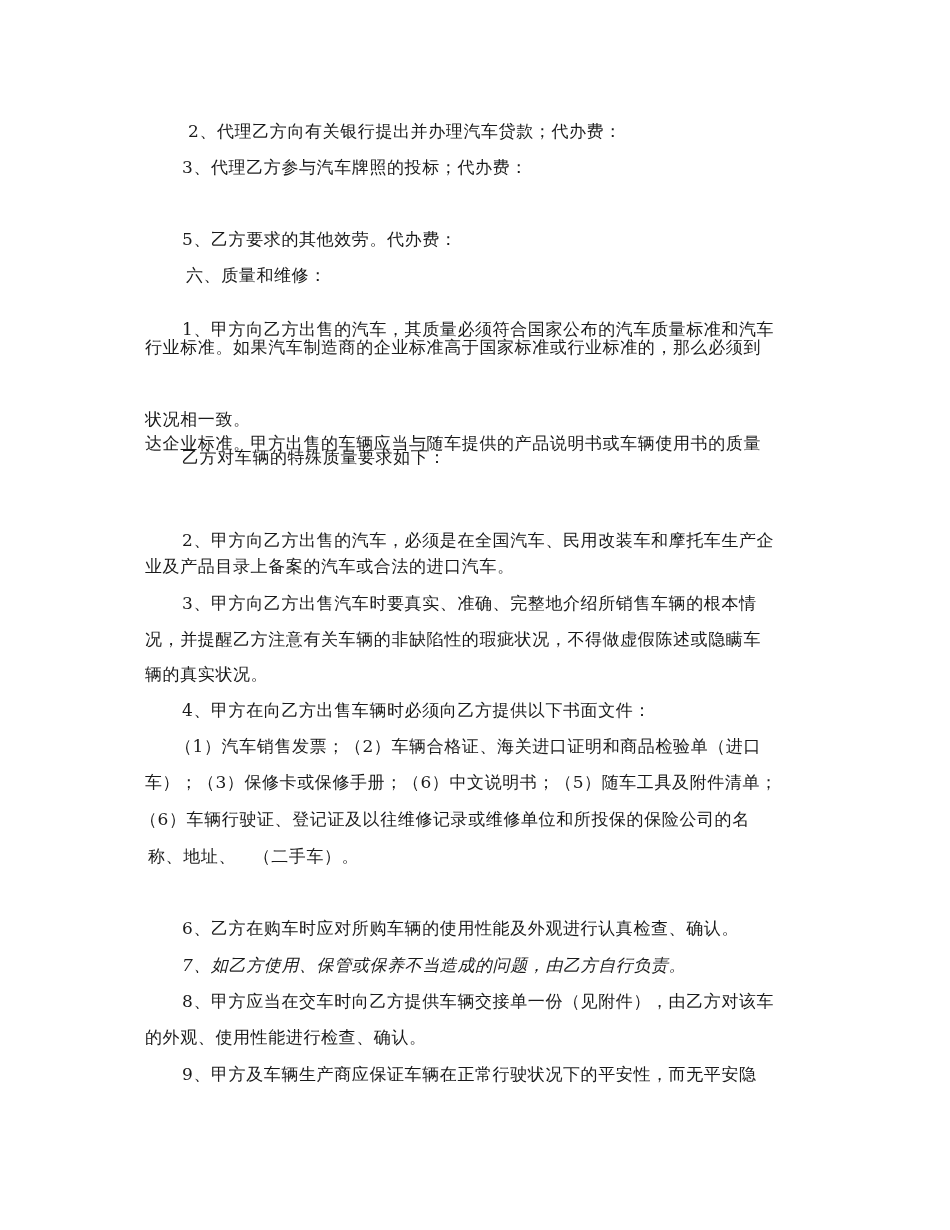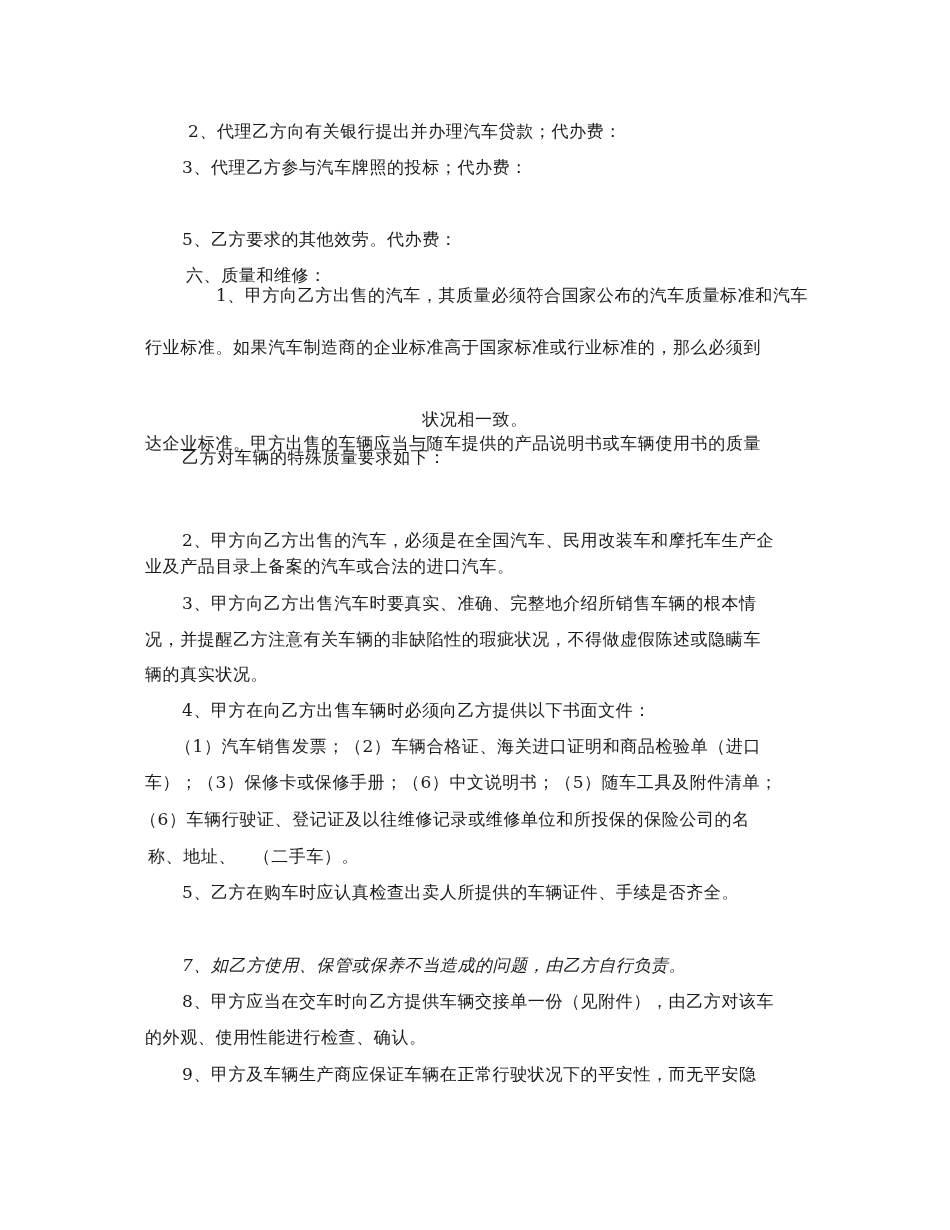--- a/index.html
+++ b/index.html
@@ -18,33 +18,33 @@
   }
 </style>
 </head>
 <body>
 
 <div class="page">
   <div class="line" style="left:188px;top:120px;">2、代理乙方向有关银行提出并办理汽车贷款；代办费：</div>
   <div class="line" style="left:182px;top:156px;">3、代理乙方参与汽车牌照的投标；代办费：</div>
   <div class="line" style="left:182px;top:228px;">5、乙方要求的其他效劳。代办费：</div>
   <div class="line" style="left:186px;top:264px;">六、质量和维修：</div>
-  <div class="line" style="left:182px;top:284px;text-align:center;">1、甲方向乙方出售的汽车，其质量必须符合国家公布的汽车质量标准和汽车</div>
+  <div class="line" style="left:182px;top:318px;">1、甲方向乙方出售的汽车，其质量必须符合国家公布的汽车质量标准和汽车</div>
   <div class="line" style="left:145px;top:336px;">行业标准。如果汽车制造商的企业标准高于国家标准或行业标准的，那么必须到</div>
   <div class="line" style="left:145px;top:388px;margin-top:44px;">达企业标准。甲方出售的车辆应当与随车提供的产品说明书或车辆使用书的质量</div>
-  <div class="line" style="left:145px;top:408px;text-align:center;">状况相一致。</div>
+  <div class="line" style="left:145px;top:408px;">状况相一致。</div>
   <div class="line" style="left:182px;top:446px;">乙方对车辆的特殊质量要求如下：</div>
   <div class="line" style="left:182px;top:519px;margin-top:10px;">2、甲方向乙方出售的汽车，必须是在全国汽车、民用改装车和摩托车生产企</div>
   <div class="line" style="left:145px;top:555px;">业及产品目录上备案的汽车或合法的进口汽车。</div>
   <div class="line" style="left:182px;top:592px;">3、甲方向乙方出售汽车时要真实、准确、完整地介绍所销售车辆的根本情</div>
   <div class="line" style="left:145px;top:628px;">况，并提醒乙方注意有关车辆的非缺陷性的瑕疵状况，不得做虚假陈述或隐瞒车</div>
   <div class="line" style="left:145px;top:663px;">辆的真实状况。</div>
   <div class="line" style="left:182px;top:699px;">4、甲方在向乙方出售车辆时必须向乙方提供以下书面文件：</div>
   <div class="line" style="left:175px;top:735px;">（1）汽车销售发票；（2）车辆合格证、海关进口证明和商品检验单（进口</div>
   <div class="line" style="left:145px;top:771px;">车）；（3）保修卡或保修手册；（6）中文说明书；（5）随车工具及附件清单；</div>
   <div class="line" style="left:140px;top:808px;">（6）车辆行驶证、登记证及以往维修记录或维修单位和所投保的保险公司的名</div>
   <div class="line" style="left:148px;top:845px;">称、地址、　（二手车）。</div>
-  <div class="line" style="left:182px;top:881px;">5、乙方在购车时应认真检查出卖人所提供的车辆证件、手续是否齐全。</div>
+  <div class="line" style="left:182px;top:917px;">6、乙方在购车时应对所购车辆的使用性能及外观进行认真检查、确认。</div>
   <div class="line" style="left:182px;top:954px;font-style:italic;">7、如乙方使用、保管或保养不当造成的问题，由乙方自行负责。</div>
   <div class="line" style="left:182px;top:990px;">8、甲方应当在交车时向乙方提供车辆交接单一份（见附件），由乙方对该车</div>
   <div class="line" style="left:145px;top:1026px;">的外观、使用性能进行检查、确认。</div>
   <div class="line" style="left:182px;top:1063px;">9、甲方及车辆生产商应保证车辆在正常行驶状况下的平安性，而无平安隐</div>
 </div>
 
 </body></html>

